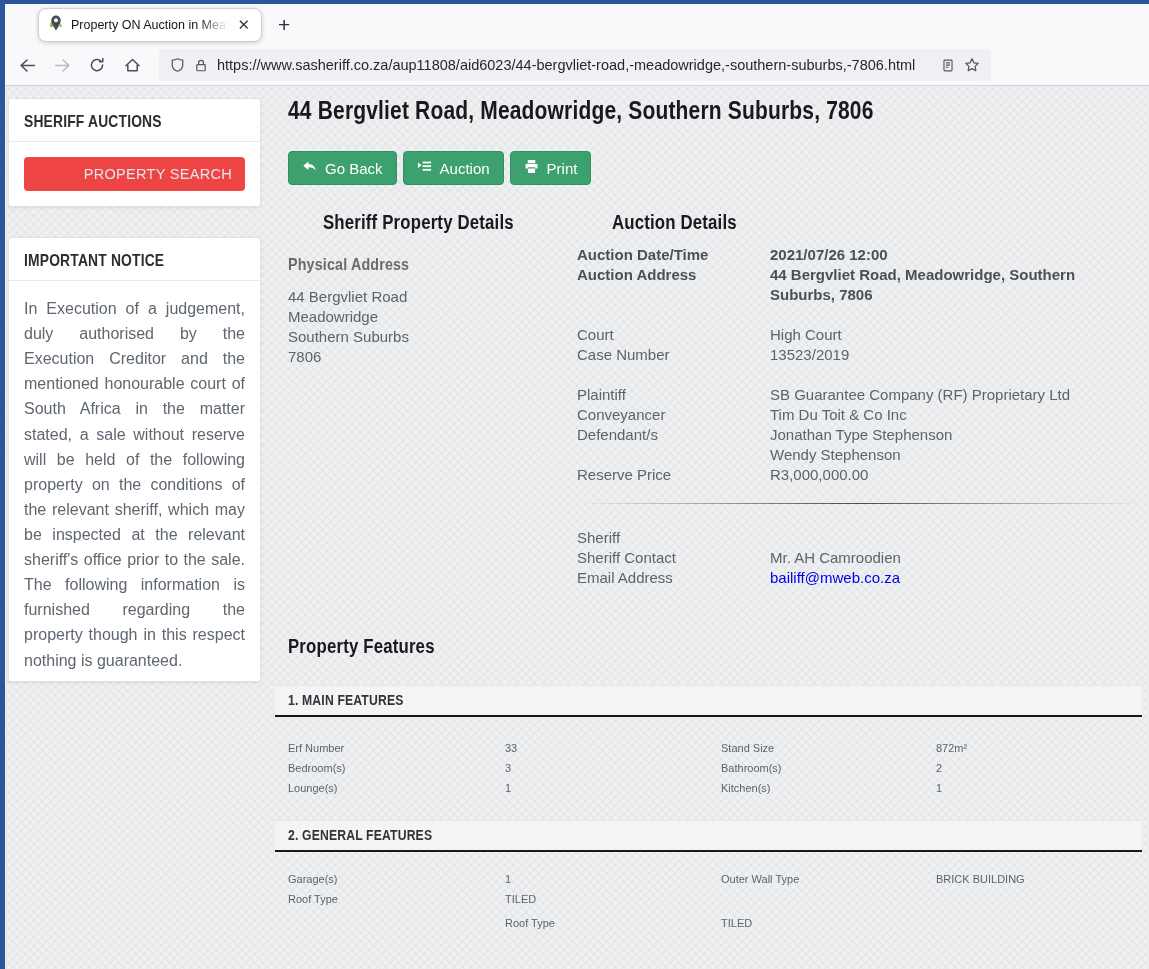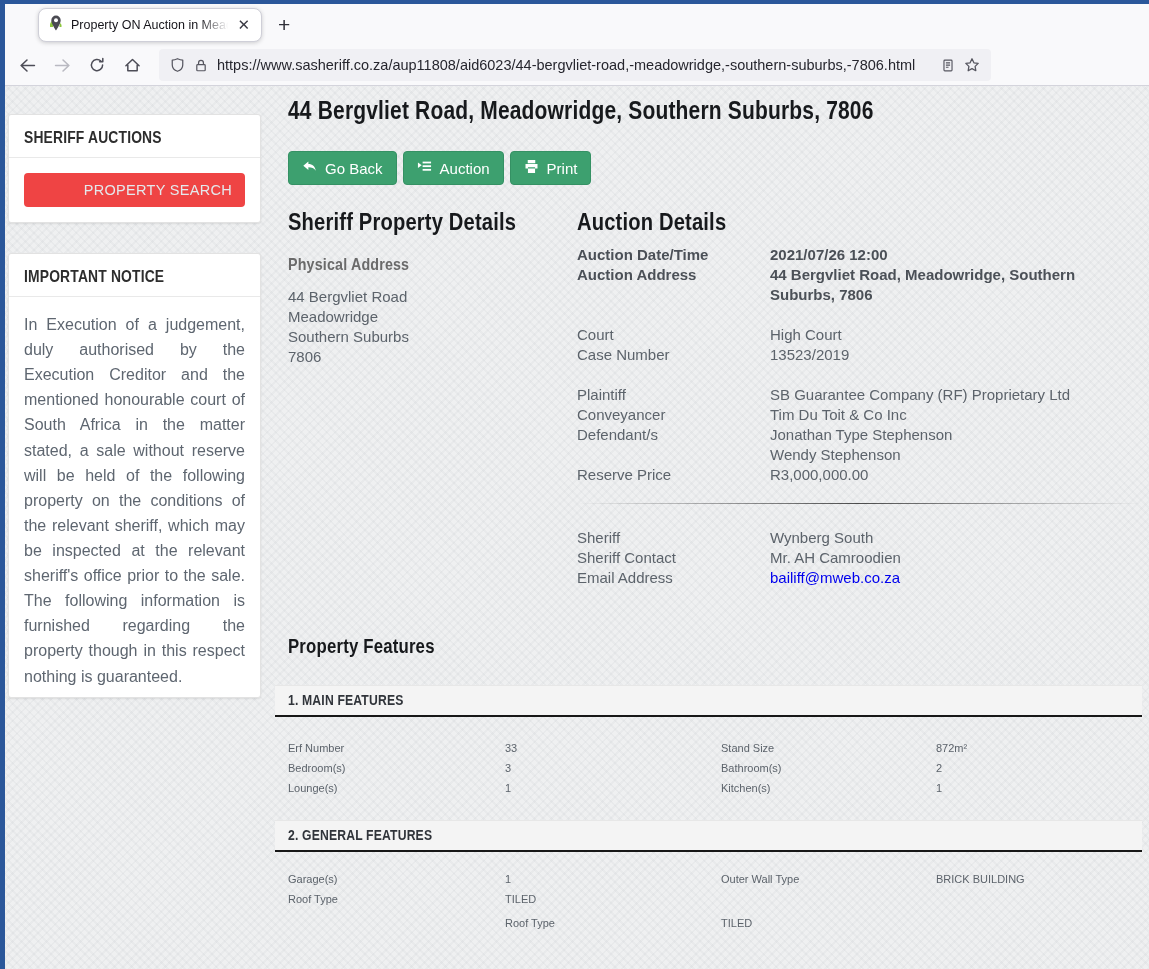--- a/index.html
+++ b/index.html
@@ -33,21 +33,21 @@
   .page { position:relative; height:883px; background-color:#eff0f1;
           background-image:
             repeating-linear-gradient(45deg, rgba(120,130,140,.055) 0 2px, transparent 2px 6px),
             repeating-linear-gradient(-45deg, rgba(120,130,140,.055) 0 2px, transparent 2px 6px);
           overflow:hidden; }
 
   .cond { display:inline-block; transform:scaleX(.84); transform-origin:left center; white-space:nowrap;
           font-weight:700; letter-spacing:.2px; }
 
   
-  .sidebar { position:absolute; left:3px; top:28px; width:253px; }
+  .sidebar { position:absolute; left:3px; top:12px; width:253px; }
   .card { background:#fff; border:1px solid #e2e2e2; border-radius:3px;
           box-shadow:0 1px 2px rgba(0,0,0,.09); margin-bottom:30px; }
   .card-h { padding:13px 15px 10px; border-bottom:1px solid #e9e9e9; }
   .card-h .cond { font-size:16.5px; color:#2d2d2d; }
   .card-b { padding:15px; }
   .search-btn { display:block; width:100%; background:#ef4444; color:#e4e9ec; border:none;
                 border-radius:4px; height:34px; font-size:14.5px; text-align:right; padding:0 13px;
                 font-family:"Liberation Sans",sans-serif; letter-spacing:.3px; cursor:pointer; }
   .notice { font-size:16px; color:#5e6670; text-align:justify; line-height:1.57; padding:15px 15px 8px; }
 
@@ -58,21 +58,21 @@
 
   .btn-row { margin-top:26px; display:flex; gap:6px; }
   .gbtn { background:#3da06f; border:1px solid #359164; color:#fff; border-radius:4px; height:34px;
           padding:0 13px; display:flex; align-items:center; gap:8px; font-size:15px;
           font-family:"Liberation Sans",sans-serif; cursor:pointer; }
   .gbtn svg { flex:none; }
 
   .details { display:flex; margin-top:25px; }
   .prop-col { width:289px; flex:none; }
   .auction-col { flex:1; min-width:0; }
-  h2.sec { font-size:24px; color:#17191c; line-height:24px; }
+  h2.sec { font-size:20px; color:#17191c; line-height:24px;margin-left:35px; }
   h3.sub { margin-top:20px; font-size:17px; color:#6a6a6a; line-height:22px; font-weight:700; }
   .addr { margin-top:11px; font-size:15px; line-height:20px; }
 
   .kv-list { margin-top:11px; }
   .kv { display:flex; font-size:15px; line-height:20px; }
   .kv .k { width:193px; flex:none; }
   .kv .v { flex:1; min-width:0; }
   .kv.bold { font-weight:700; color:#4b5057; }
   .gap { height:20px; }
   .link { color:#0000ee; cursor:pointer; }
@@ -253,21 +253,20 @@
               <span class="k"></span>
               <span class="v">Wendy Stephenson</span>
             </div>
             <div class="kv">
               <span class="k">Reserve Price</span>
               <span class="v">R3,000,000.00</span>
             </div>
             <hr class="fade">
             <div class="kv">
               <span class="k">Sheriff</span>
-              <span class="v">Wynberg South</span>
             </div>
             <div class="kv">
               <span class="k">Sheriff Contact</span>
               <span class="v">Mr. AH Camroodien</span>
             </div>
             <div class="kv">
               <span class="k">Email Address</span>
               <span class="v link">bailiff@mweb.co.za</span>
             </div>
           </div>

